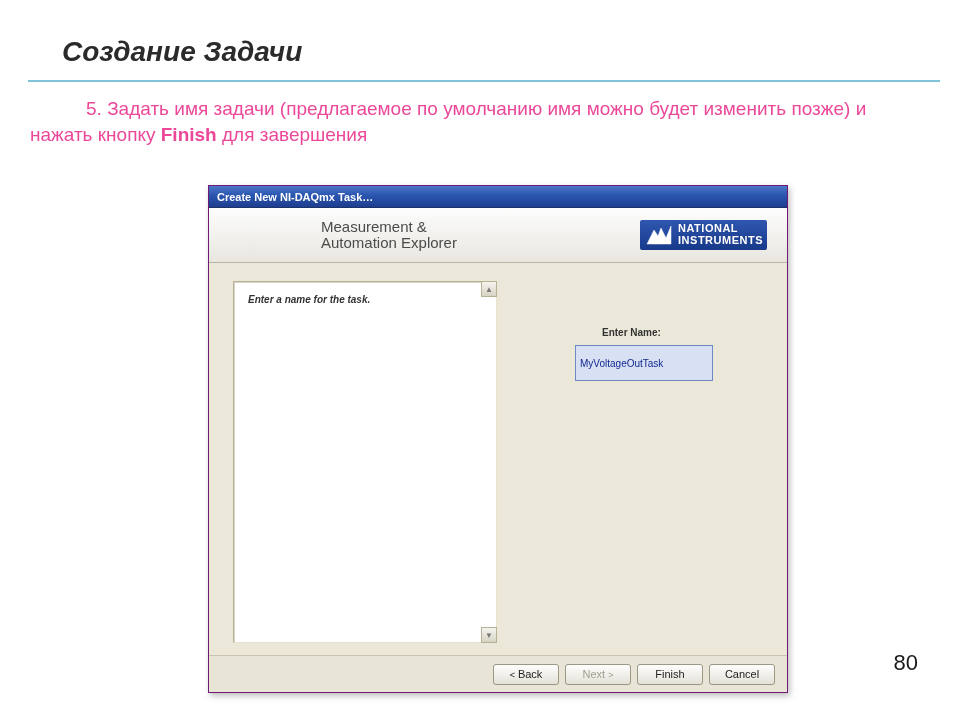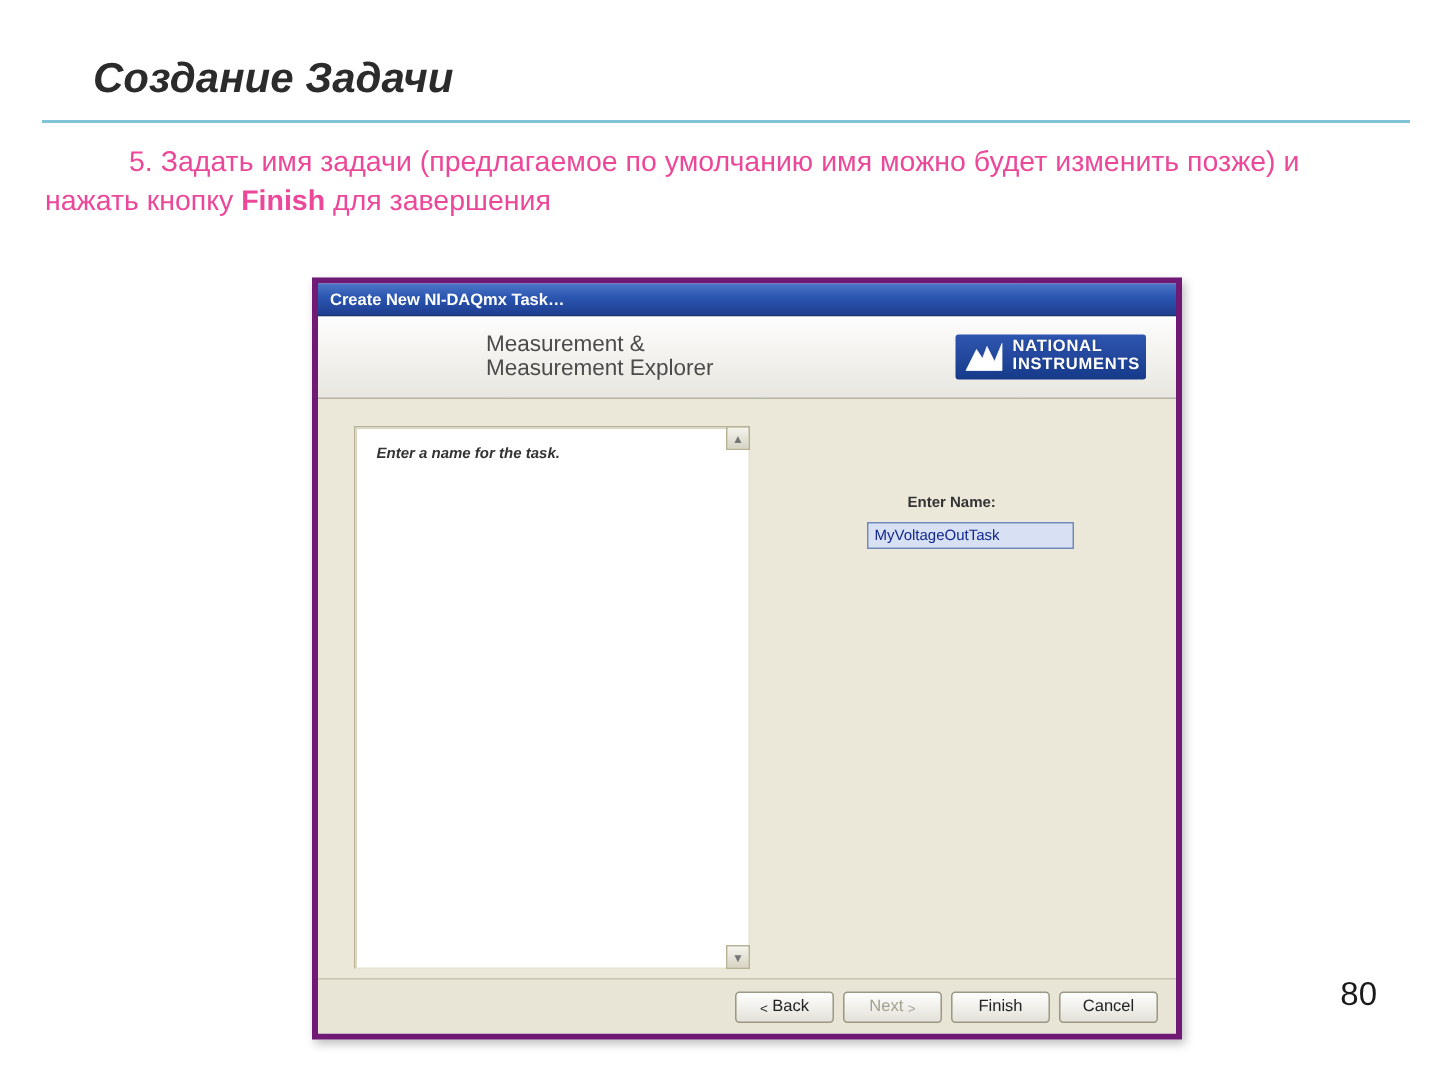--- a/index.html
+++ b/index.html
@@ -38,21 +38,21 @@
   .body-text .bold { font-weight: bold; }
 
   
   .dialog {
     position: absolute;
     left: 208px;
     top: 185px;
     width: 580px;
     height: 508px;
     background: #d9e3ed;
-    border: 4px solid #701a75;
+    border: 1px solid #701a75;
     box-shadow: 2px 3px 6px rgba(0,0,0,0.25);
     display: flex;
     flex-direction: column;
   }
 
   .titlebar {
     height: 22px;
     background: linear-gradient(#4d76c7, #2a55b0 45%, #1e3e8f);
     color: #fff;
     font-size: 11px;
@@ -163,21 +163,21 @@
     font-size: 10px;
     font-weight: bold;
     color: #333;
     margin-left: 27px;
   }
   .name-input {
     position: absolute;
     left: 366px;
     top: 82px;
     width: 138px;
-    height: 18px;
+    height: 36px;
     border: 1px solid #6c89c2;
     background: #fff;
     font-size: 10px;
     color: #2a3cae;
     padding: 1px 4px;
     outline: none;
   }
   .name-input::selection { background: #b6c6e6; }
   .name-input.selected { background: linear-gradient(#d8e1f3, #d8e1f3); color: #12278f; }
 
@@ -230,21 +230,21 @@
 
 <div class="dialog">
 
   <div class="titlebar">
     <span>Create New NI-DAQmx Task…</span>
   </div>
 
   <div class="banner">
     <div class="banner-title">
       <div>Measurement &amp;</div>
-      <div>Measurement Explorer</div>
+      <div>Automation Explorer</div>
     </div>
     <div class="banner-logo">
       <div class="logo-box">
         <svg width="26" height="22" viewBox="0 0 26 22">
           <path d="M1 20 L8 6 L12 12 L15 4 L20 14 L25 2 L25 20 Z" fill="#ffffff" stroke="#ffffff" stroke-width="0.5"></path>
         </svg>
         <div class="logo-text">
           <div>NATIONAL</div>
           <div>INSTRUMENTS</div>
         </div>

